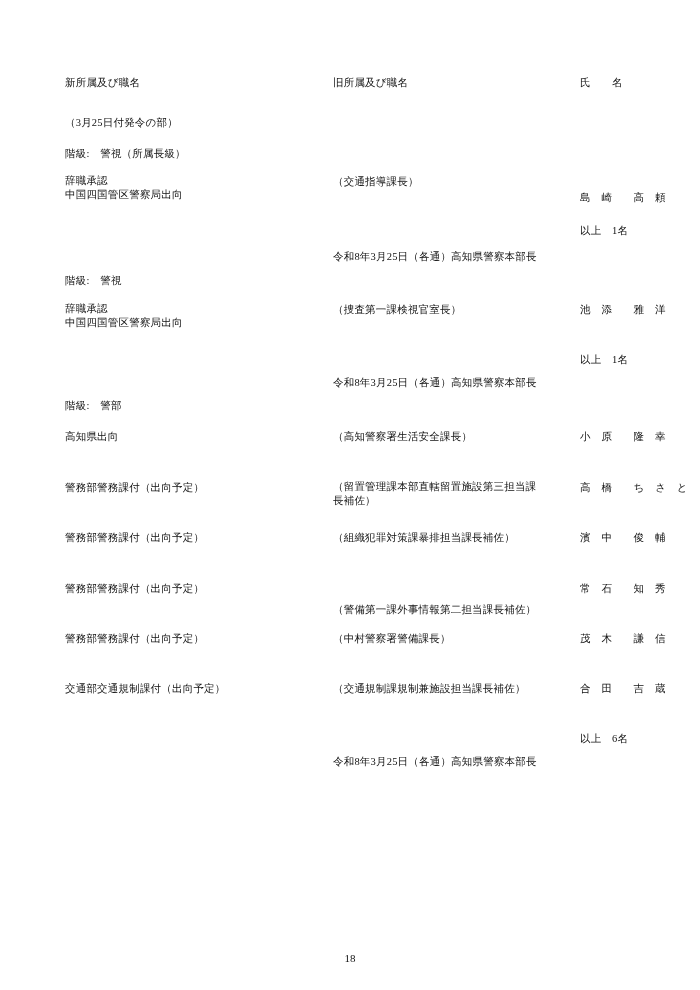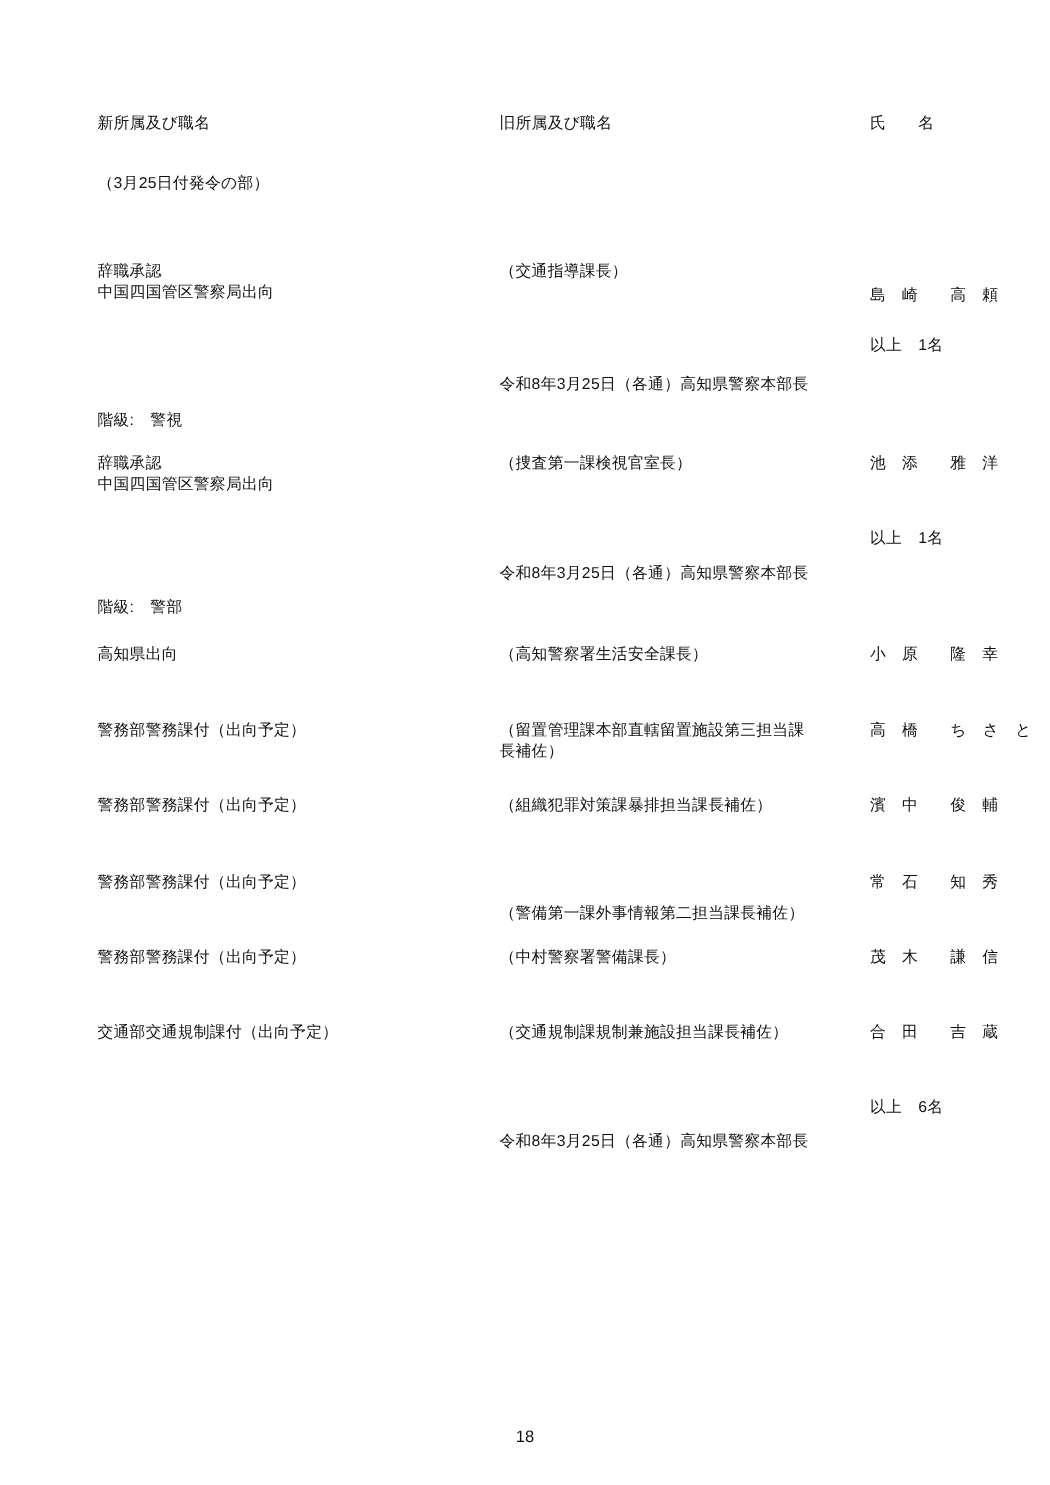--- a/index.html
+++ b/index.html
@@ -13,20 +13,21 @@
     font-family: "Liberation Sans", sans-serif;
     color: #000000;
     position: relative;
     overflow: hidden;
   }
   .page {
     position: relative;
     width: 700px;
     height: 953px;
     box-sizing: border-box;
+    font-family: Liberation Serif, serif;
   }
   .doc-body {
     position: absolute;
     left: 0;
     top: 0;
     width: 700px;
   }
   .row {
     position: relative;
     width: 700px;
@@ -87,20 +88,21 @@
   <div class="doc-body">
 
     <div class="row header-row" style="height:26px; top:0;">
       <div class="cell col-new" style="top:75px;">新所属及び職名</div>
       <div class="cell col-old" style="top:75px;">旧所属及び職名</div>
       <div class="cell col-name" style="top:75px;">氏　　名</div>
     </div>
 
     <div class="cell col-new" style="top:115px;">（3月25日付発令の部）</div>
 
+    <div class="cell col-new" style="top:146px;">階級:　警視（所属長級）</div>
 
     <div class="cell col-new two-line" style="top:174px;">辞職承認
 中国四国管区警察局出向</div>
     <div class="cell col-old" style="top:174px;">（交通指導課長）</div>
     <div class="cell col-name name-spaced" style="top:190px;">島　崎　　高　頼</div>
 
     <div class="cell total-note" style="top:223px;">以上　1名</div>
     <div class="cell footer-note" style="top:249px;">令和8年3月25日（各通）高知県警察本部長</div>
 
     <div class="cell col-new" style="top:273px;">階級:　警視</div>

